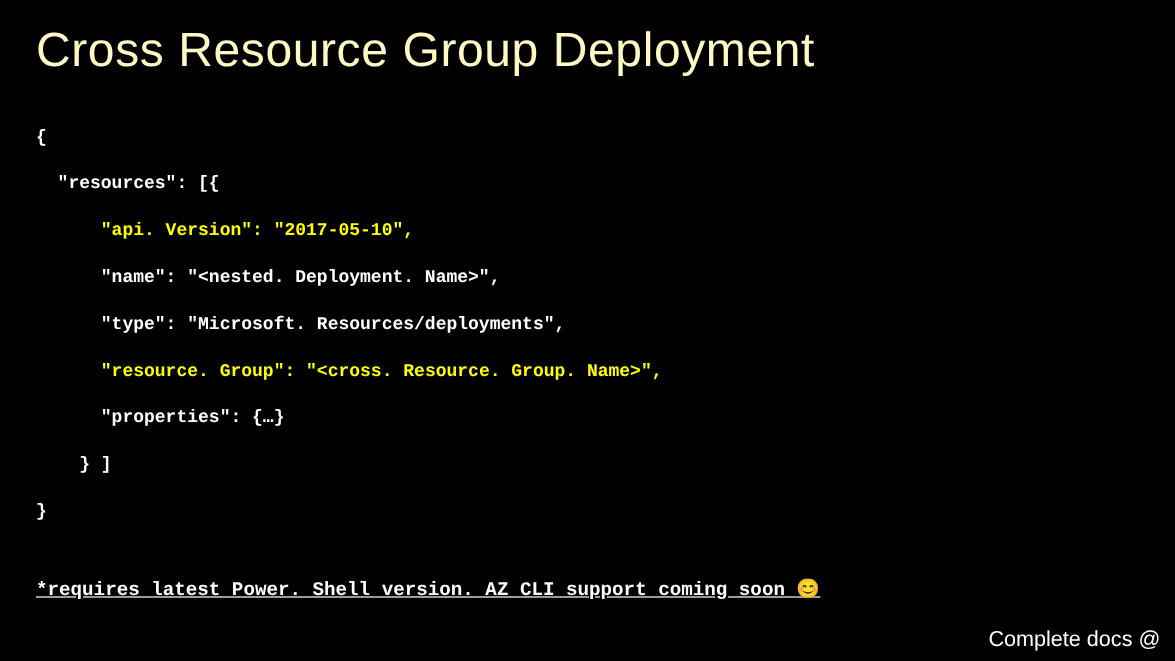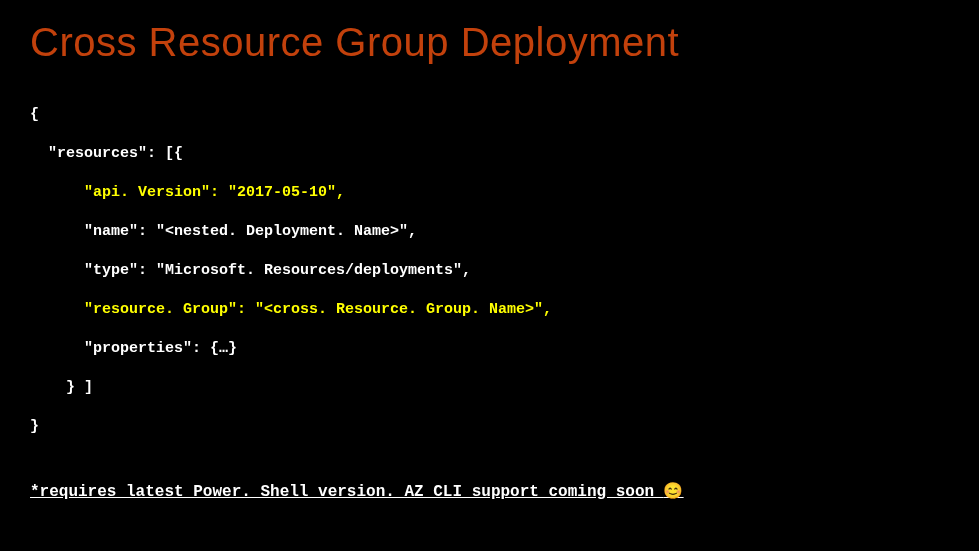--- a/index.html
+++ b/index.html
@@ -9,21 +9,21 @@
     }
     body {
       width: 979px;
       height: 551px;
       background: #000000;
       font-family: 'Segoe UI', Arial, sans-serif;
       overflow: hidden;
       position: relative;
     }
     .slide-title {
-      color: #c2410c;
+      color: #fef9c3;
       font-size: 40px;
       font-weight: 300;
       padding: 20px 30px 10px 30px;
       letter-spacing: 0.5px;
     }
     .code-block {
       font-family: 'Consolas', 'Courier New', monospace;
       color: #ffffff;
       font-size: 15px;
       font-weight: bold;
@@ -81,14 +81,14 @@
 <span class="code-line">      "properties": {…}</span>
 <span class="code-line">    } ]</span>
 <span class="code-line">}</span>
 </div>
 
 <div class="note-text">
   <span>*requires latest Power. Shell version. AZ CLI support coming soon </span><span class="emoji">😊</span>
 </div>
 
 <div class="footer">
-  <br>
+  <span class="footer-label">Complete docs @ </span><br>
 </div>
 
 </body></html>

